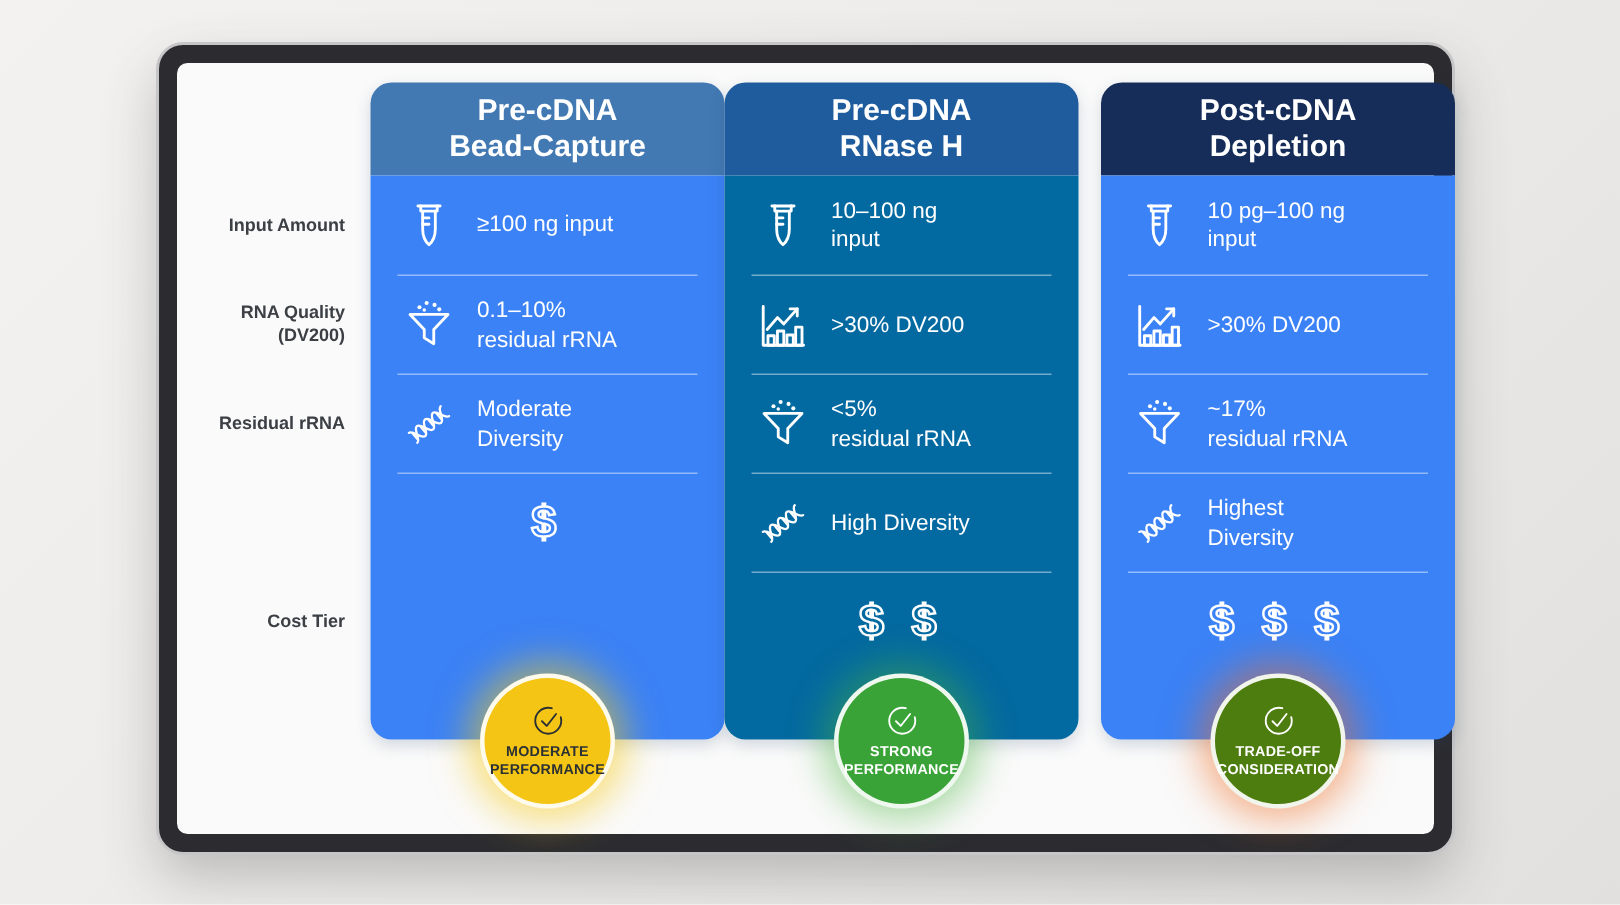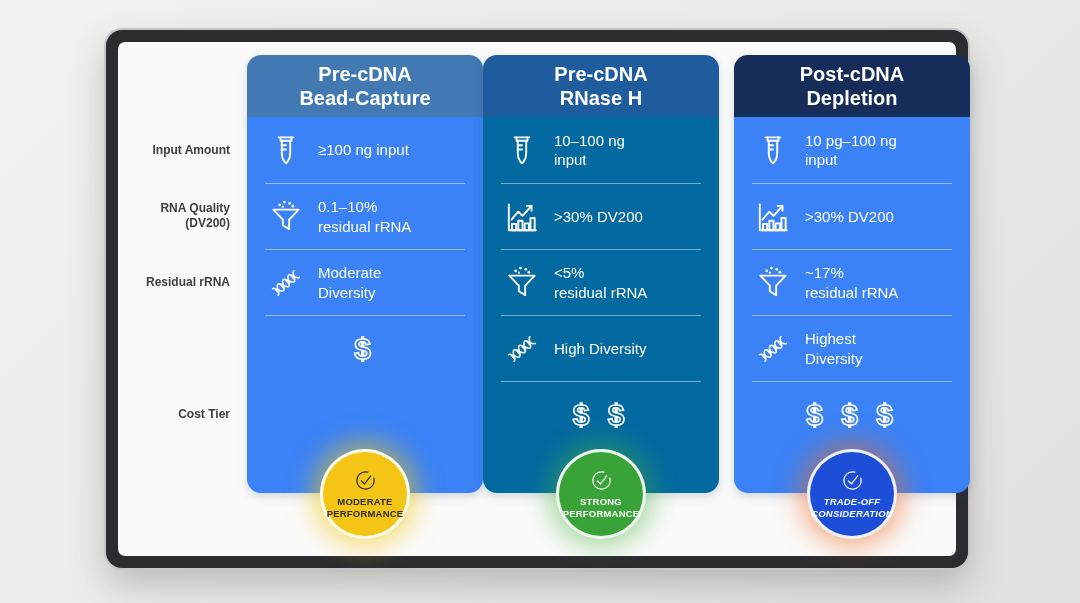--- a/index.html
+++ b/index.html
@@ -264,21 +264,21 @@
                   <use href="#sym-dna"></use>
                 </svg></span>
             <div class="val">Highest
 Diversity</div>
           </div>
           <div class="row cost">
             <div class="dollars">$ $ $</div>
           </div>
         </div>
       </div>
-      <div class="badge" style="background: #1d4ed8; color: rgb(255, 255, 255); font-style: italic;">
+      <div class="badge" style="background: #4d7c0f; color: rgb(255, 255, 255);">
         <svg>
             <use href="#sym-check"></use>
           </svg>
         <div class="badge-label">TRADE-OFF
 CONSIDERATION</div>
       </div>
     </div>
 
   </div>
 </div>

